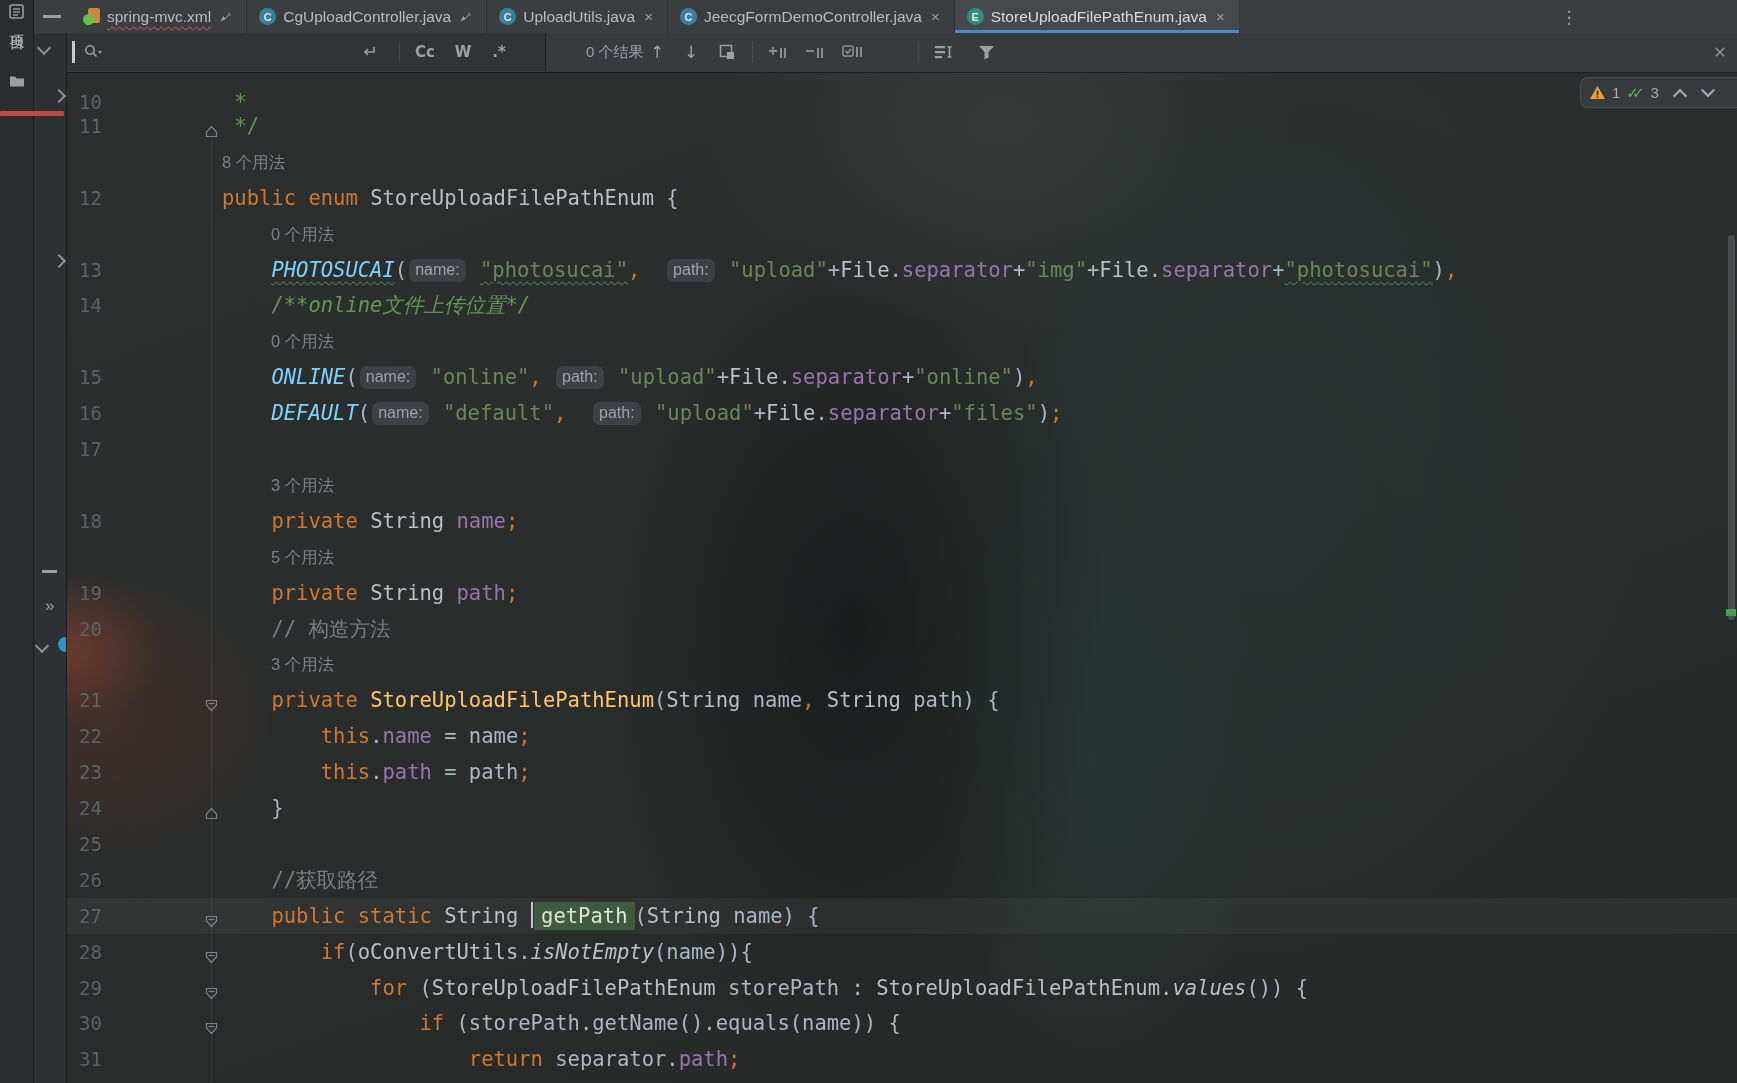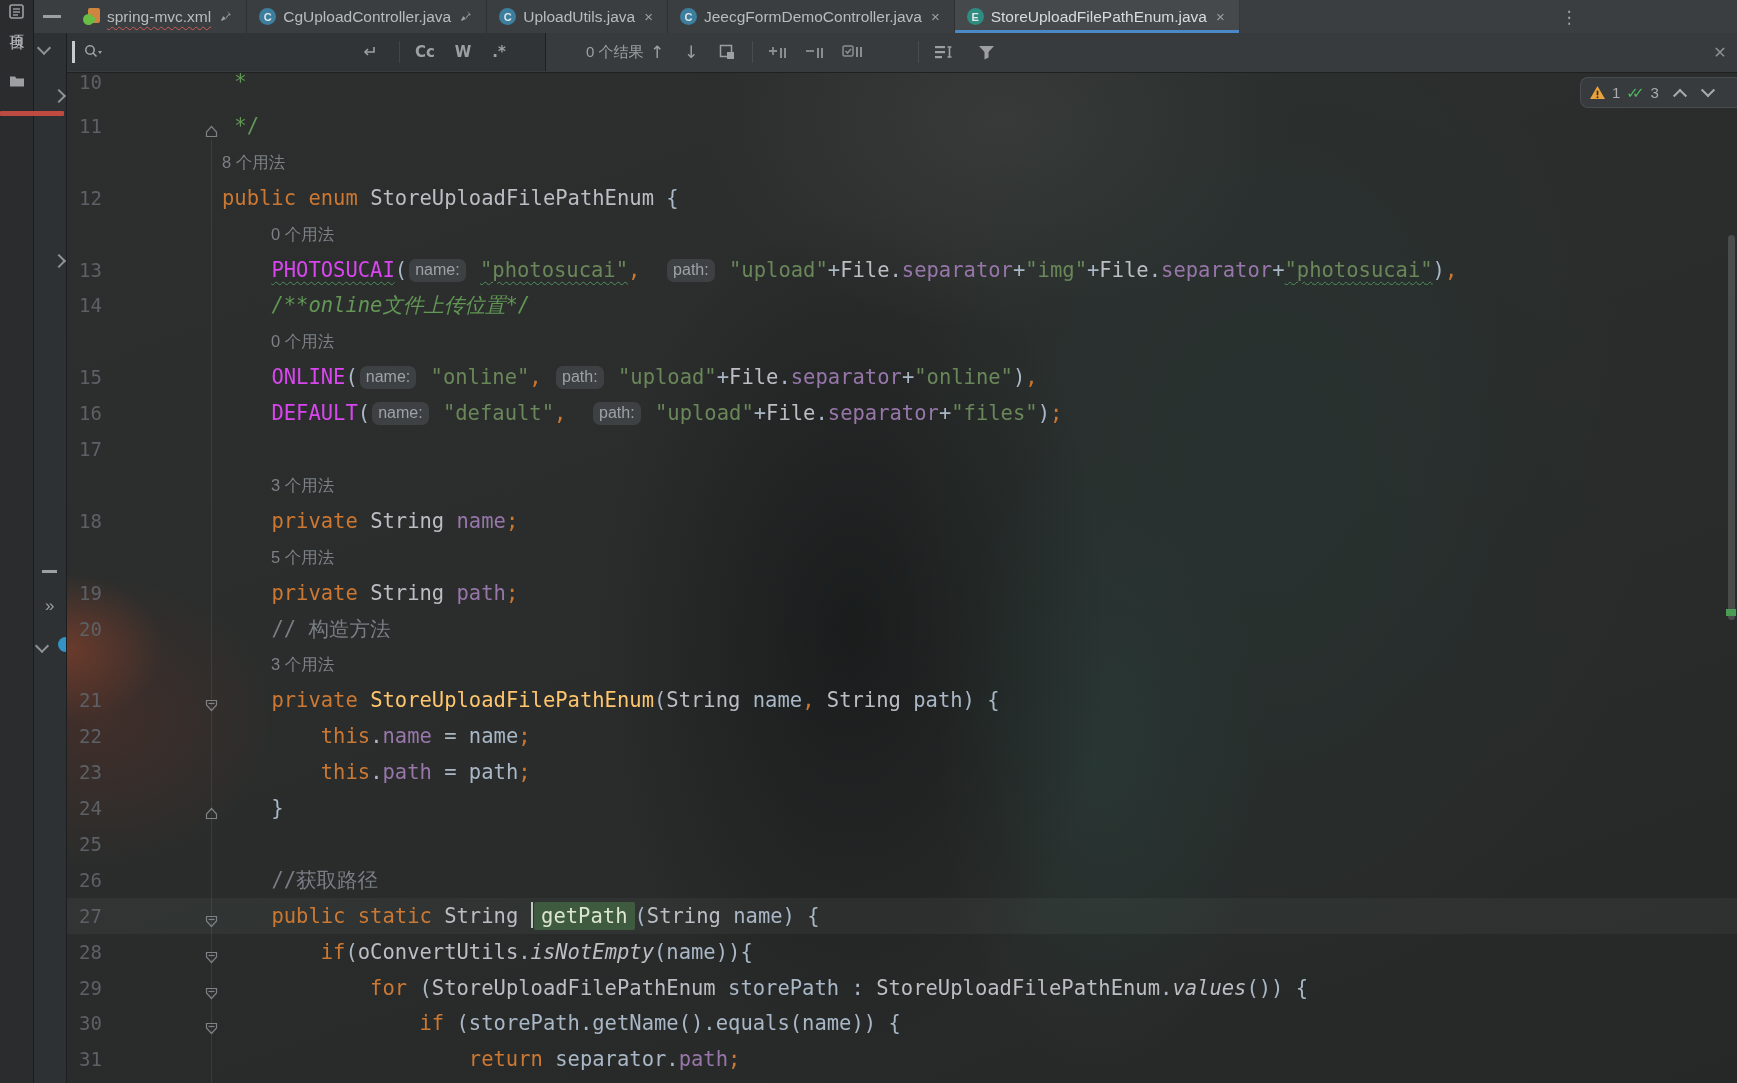--- a/index.html
+++ b/index.html
@@ -72,21 +72,21 @@
   .code{position:absolute;left:222px;top:0;line-height:36px;white-space:pre;}
   .inlay{position:absolute;top:0;line-height:36px;color:#7C8186;font-family:"Liberation Sans",sans-serif;font-size:16.5px;}
   #fold-guide{position:absolute;left:211px;top:140px;bottom:0;width:1px;background:rgba(255,255,255,.08);z-index:2;}
 
   .tk-k{color:#CC7832;}
   .tk-p{color:#A9B7C6;}
   .tk-t{color:#BCBEC4;}
   .tk-s{color:#6A8759;}
   .tk-o{color:#CC7832;}
   .tk-f{color:#9876AA;}
-  .tk-e{color:#d946ef;}
+  .tk-e{color:#7dd3fc;font-style:italic;}
   .tk-sf{color:#9876AA;}
   .tk-sm{color:#BCBEC4;font-style:italic;}
   .tk-m{color:#FFC66D;}
   .tk-cb{color:#629755;}
   .tk-cbi{color:#629755;font-style:italic;}
   .tk-cl{color:#7A7E85;}
   .wavy{text-decoration:underline;text-decoration-style:wavy;text-decoration-color:#4E8F5B;text-decoration-thickness:1px;text-underline-offset:4px;}
   .tk-sel{background:#3E5B40;color:#DCE6CF;border-radius:2px;padding:2px 7px;}
   .tk-cr{display:inline-block;width:2.5px;height:26px;background:#C4C6C8;vertical-align:-5px;margin-right:1px;}
   .tk-h{display:inline-block;background:#3E4144;color:#9DA2A8;border-radius:7px;padding:1px 6px 2px;
@@ -252,21 +252,21 @@
     </span>
     <span class="fb-ic" style="left:905px;width:30px;">
       <svg width="17" height="15" viewBox="0 0 17 15">
           <path d="M1 1h15l-5.5 6v5.5l-4 2V7z" fill="#9DA0A3"></path>
         </svg>
     </span>
     <span id="find-close">✕</span>
   </div>
 
   <div id="rows">
-      <div class="row" style="top: 64px;">
+      <div class="row" style="top: 84px;">
         <span class="ln">10</span>
         <span class="code"><span class="tk-cb"> *</span></span>
       </div>
       <div class="row" style="top: 107.9px;">
         <span class="ln">11</span>
         <span class="fold"><svg width="13" height="13" viewBox="0 0 13 13">
             <polygon points="6.5,1.5 11.5,7 11.5,11.5 1.5,11.5 1.5,7" fill="none" stroke="#7E8287" stroke-width="1.2"></polygon>
           </svg></span>
         <span class="code"><span class="tk-cb"> */</span></span>
       </div>

